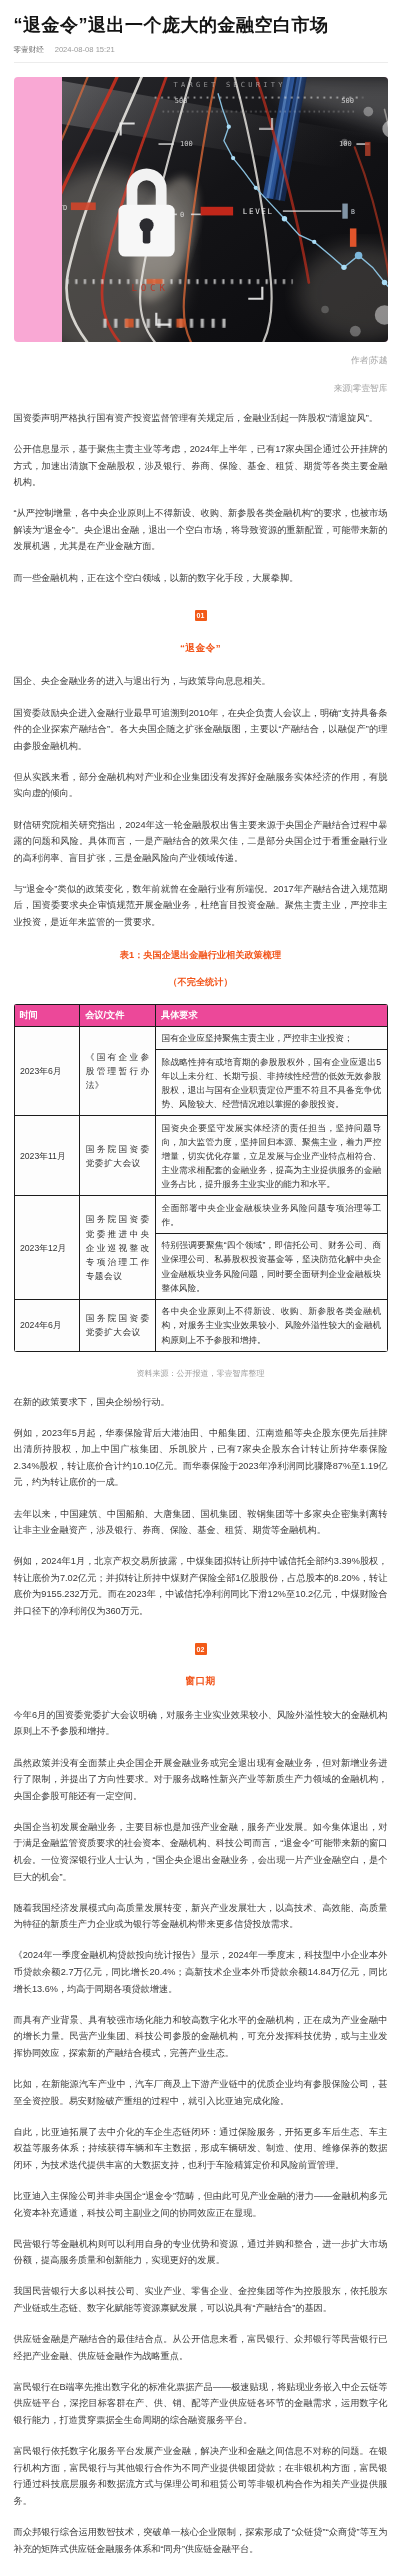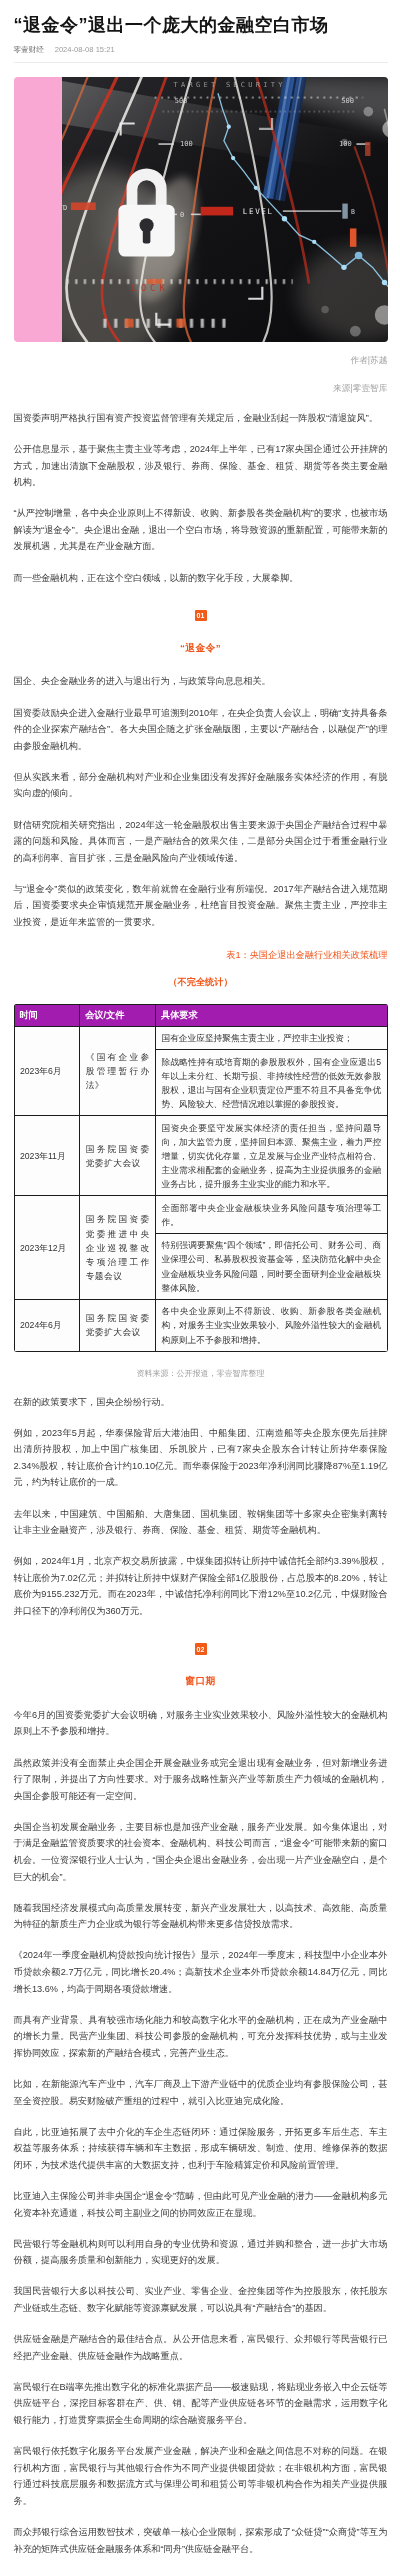--- a/index.html
+++ b/index.html
@@ -5,32 +5,32 @@
   html,body{margin:0;padding:0;background:#ffffff;}
   body{width:401px;font-family:"Liberation Sans","DejaVu Sans",sans-serif;color:#3a3a3a;}
   .article{padding:0 13.5px 21.7px;}
   .title{font-size:18px;font-weight:700;color:#141414;line-height:1.28;margin:13.5px 0 0;letter-spacing:0.5px;}
   .byline{display:flex;align-items:baseline;gap:10.8px;margin-top:8px;font-size:7.6px;}
   .byline .src{color:#6e6e6e;}
   .byline .time{color:#9b9b9b;}
   .divider{border-bottom:0.5px solid #ececec;margin-top:7px;}
   .hero{margin-top:14.6px;height:265px;border-radius:4px;overflow:hidden;background:#f9a8d4;padding-left:48px;}
   .hero svg{display:block;width:100%;height:100%;}
-  .meta-right{margin-top:12px;text-align:right;color:#a3a3a3;font-size:8.7px;line-height:1.5;}
+  .meta-right{margin-top:12px;text-align:right;color:#a3a3a3;font-size:8.7px;line-height:1.5;font-family:Liberation Serif, serif;}
   .meta-right .line{display:block;margin-top:15px;}
   .meta-right .line:first-child{margin-top:0;}
   .p{font-size:9.2px;line-height:1.8;color:#393939;text-align:justify;margin:14.6px 0;}
   .badge{width:12px;height:11.4px;background:#f25a18;color:#fff;font-size:7px;font-weight:700;
          display:flex;align-items:center;justify-content:center;margin:24px auto 0;border-radius:1.1px;}
   .sec-heading{text-align:center;color:#f25318;font-weight:700;font-size:9.7px;margin:20.6px 0 18.4px;letter-spacing:0.5px;}
-  .tbl-title{text-align:right;color:#f25318;font-weight:400;font-size:9.2px;margin:18.4px 0 0;}
+  .tbl-title{text-align:center;color:#f25318;font-weight:700;font-size:9.2px;margin:18.4px 0 0;}
   .tbl-sub{text-align:center;color:#f25318;font-weight:700;font-size:9.2px;margin:14px 0 0;}
   .tbl-wrap{margin-top:15px;border-radius:3.2px;overflow:hidden;}
   table.policy{width:100%;border-collapse:collapse;font-size:8.7px;color:#333;background:#fdfdfd;}
-  table.policy th{background:#a21caf;color:#fff;text-align:left;font-weight:700;padding:3.8px 4.9px;
+  table.policy th{background:#ec4899;color:#fff;text-align:left;font-weight:700;padding:3.8px 4.9px;
                   border:1.1px solid #1c1c1c;font-size:9.2px;margin-top:40px;}
   table.policy td{border:1.1px solid #1c1c1c;padding:4.3px 5.4px;line-height:1.62;vertical-align:middle;text-align:justify;margin-top:44px;}
   td.c-time{width:54px;text-align:left;}
   td.c-doc{width:64px;letter-spacing:0.5px;}
   .note{text-align:center;color:#9c9c9c;font-size:8px;margin:16px 0 14.6px;}
 </style>
 </head>
 <body>
 
 <div class="article">

